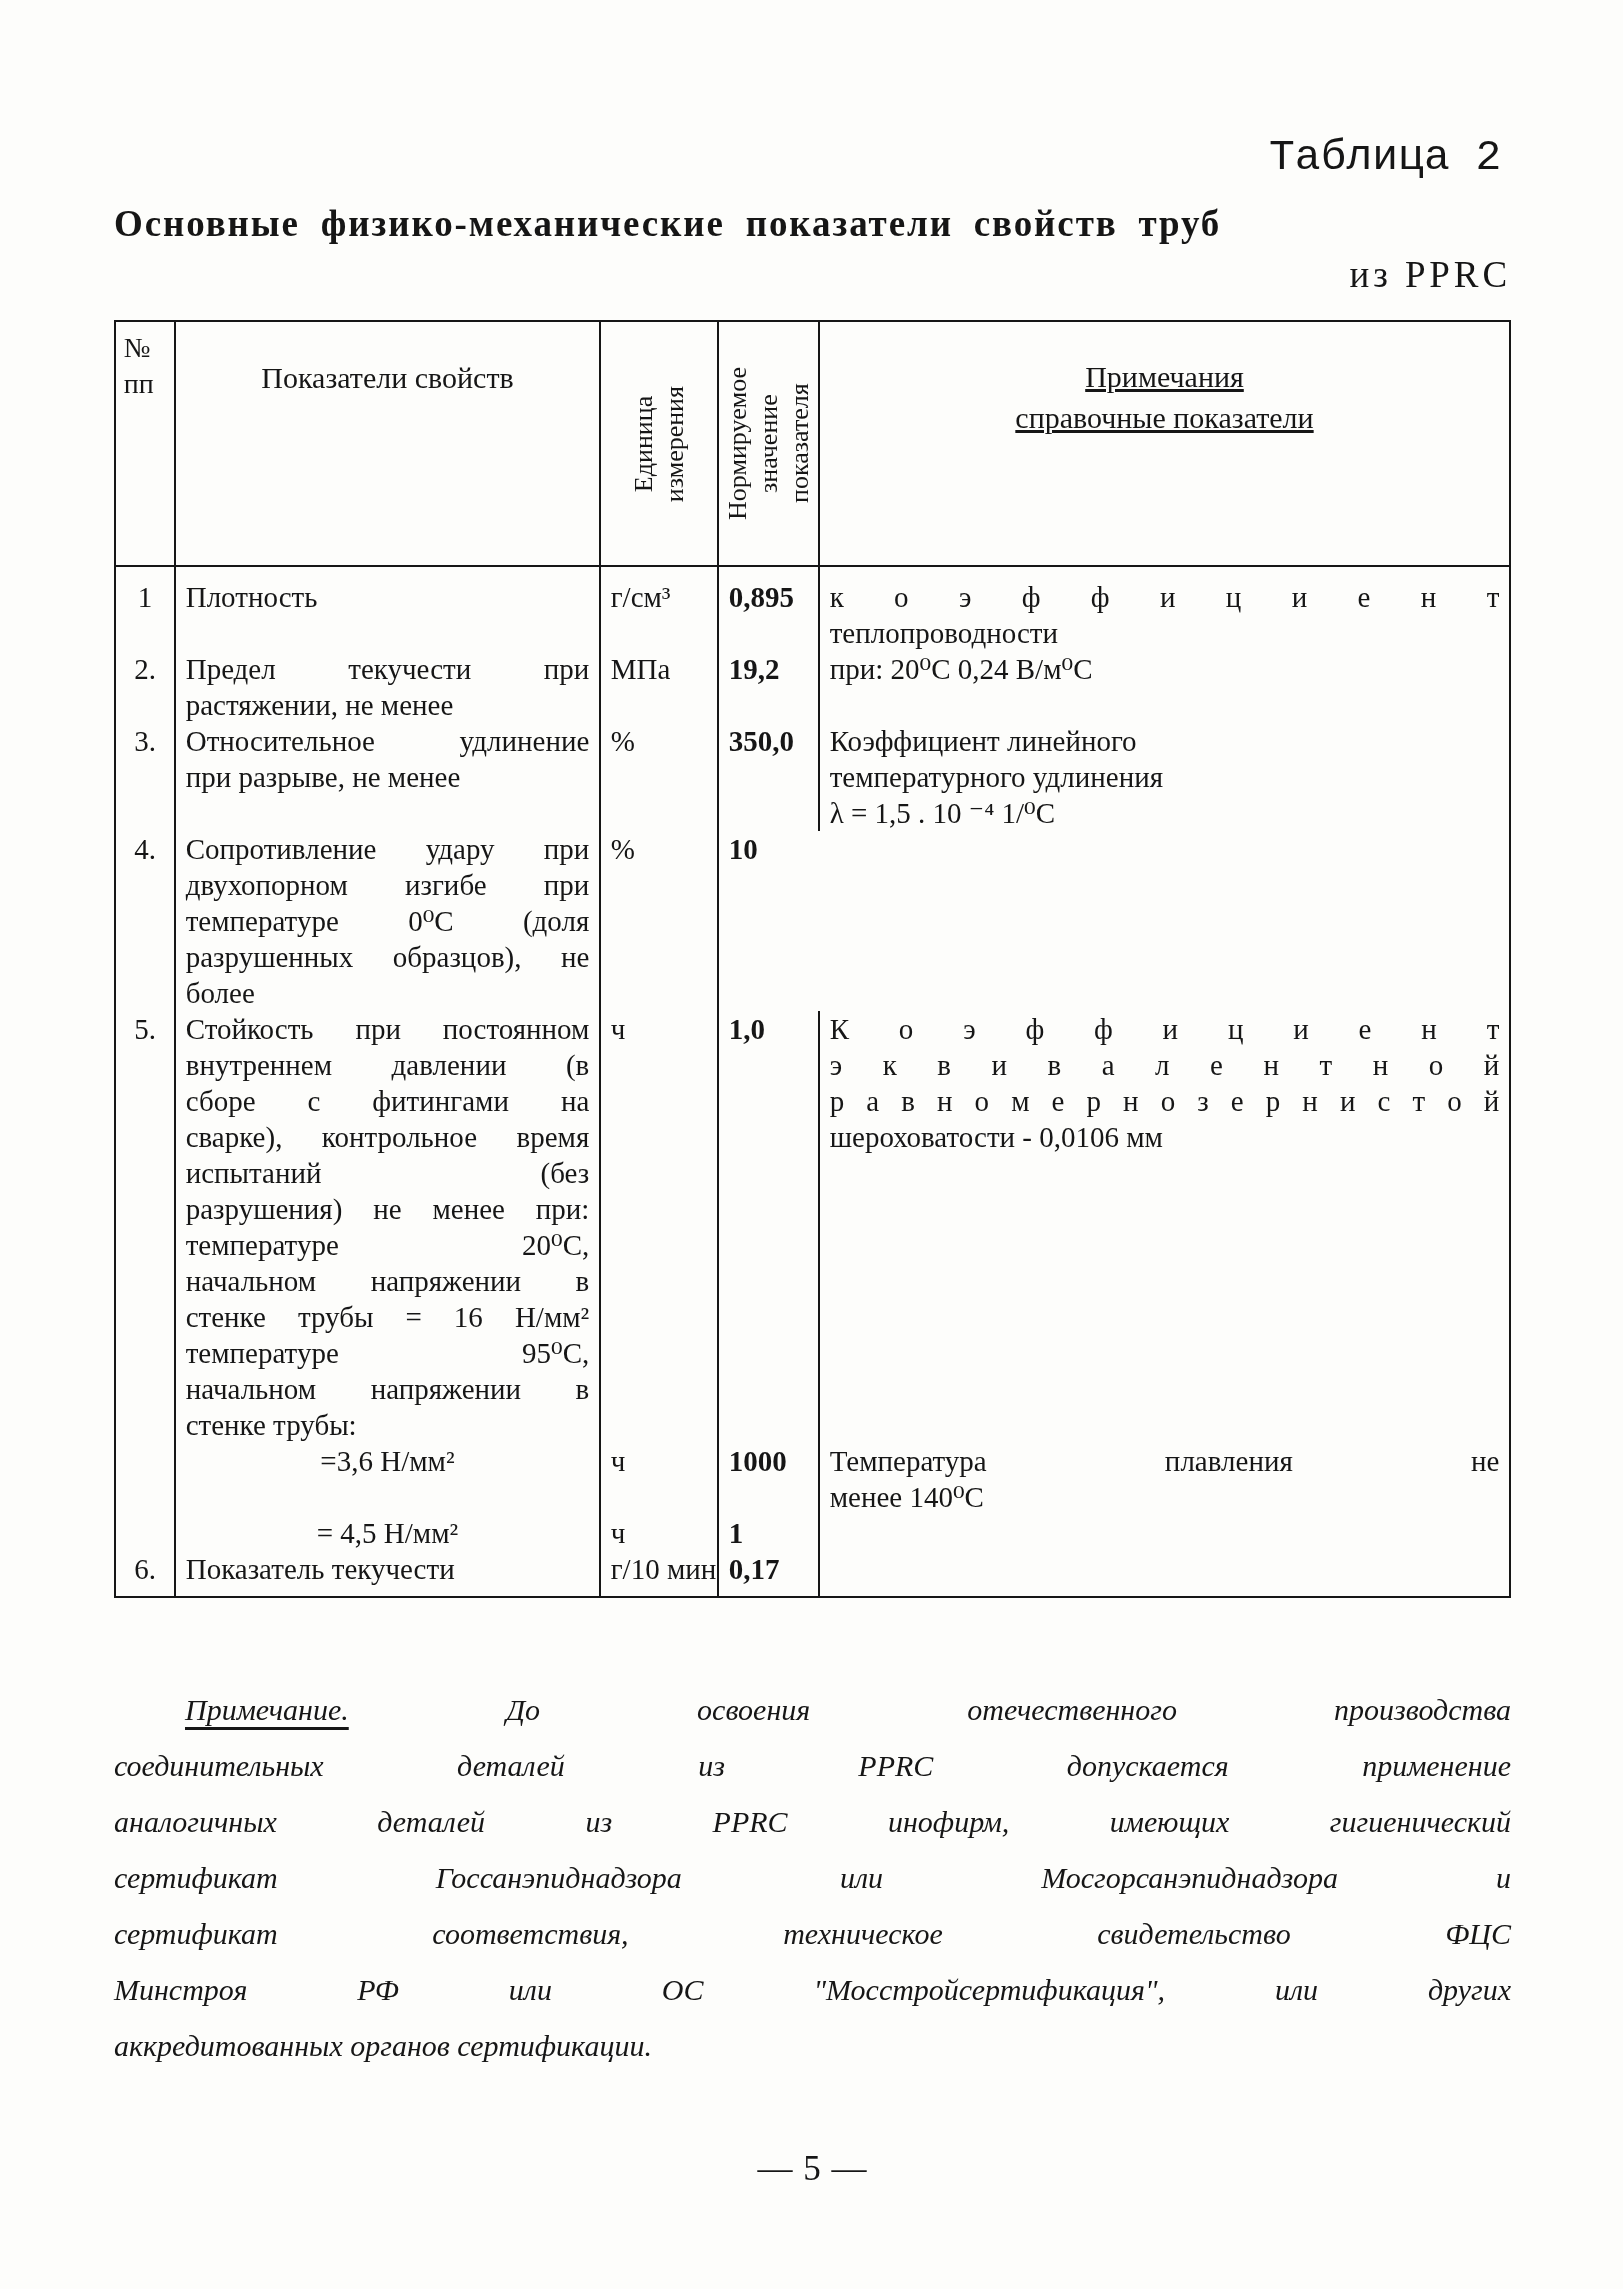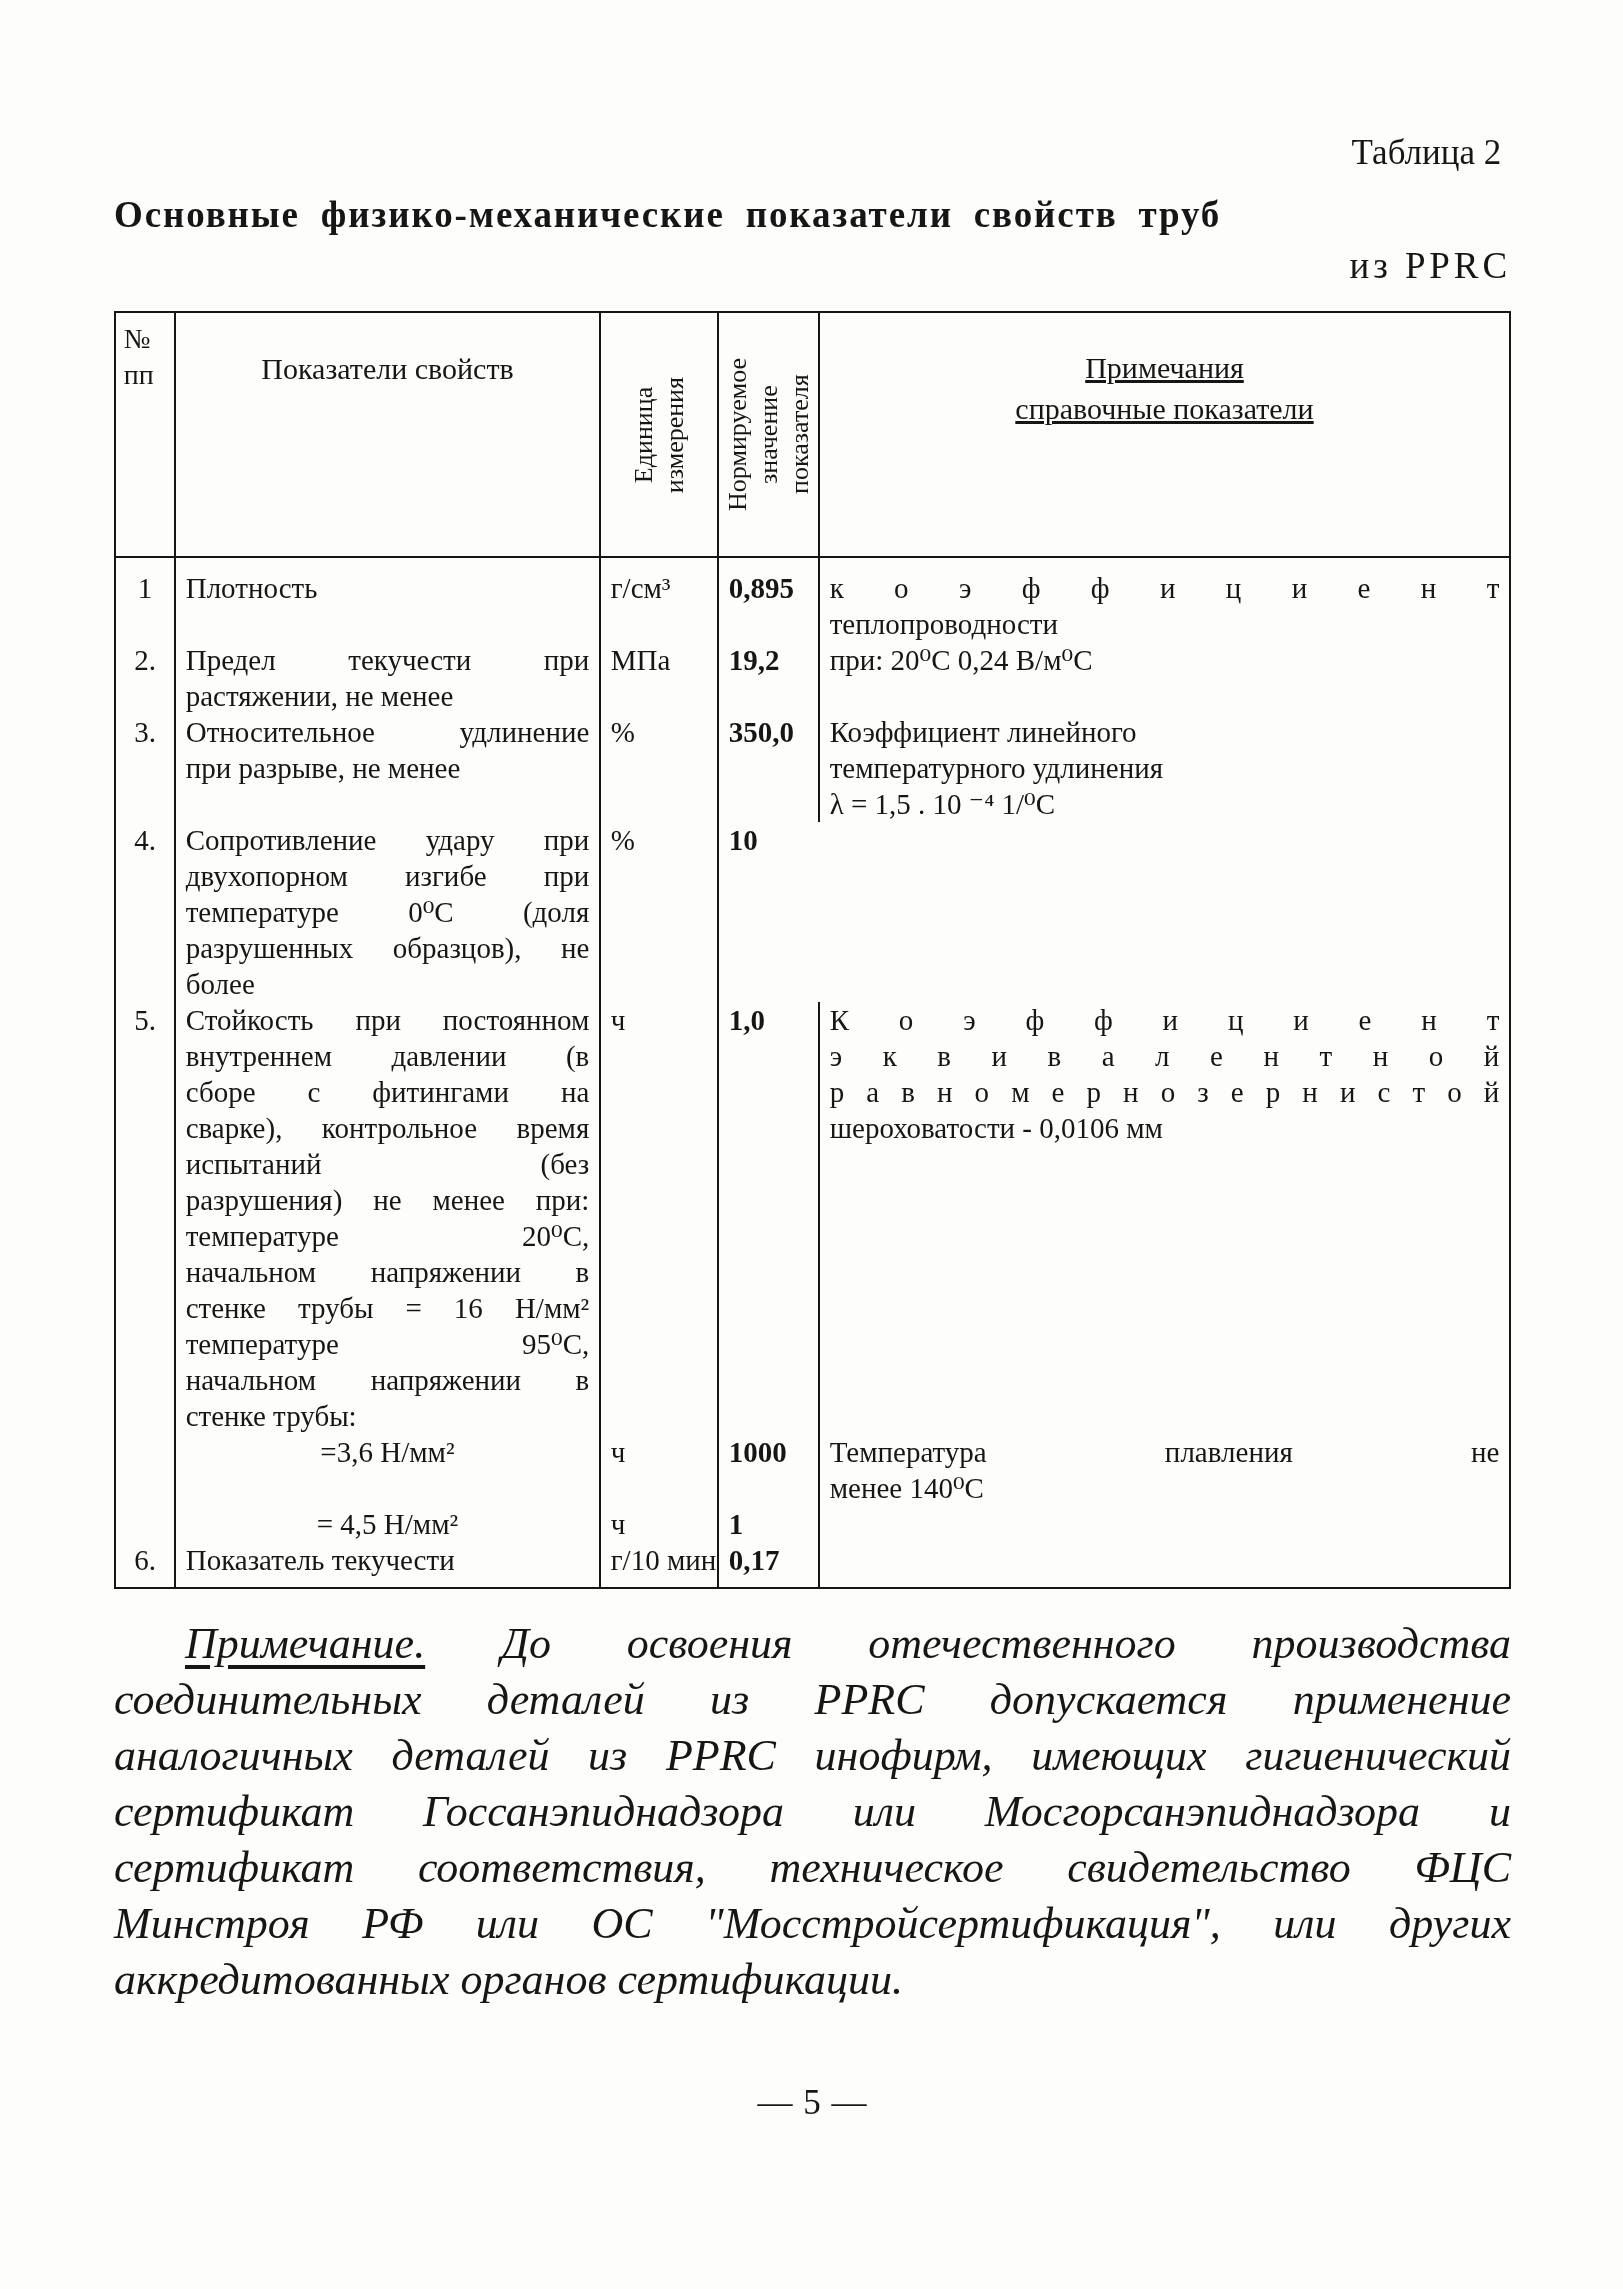--- a/index.html
+++ b/index.html
@@ -12,22 +12,23 @@
     background:var(--paper);
     color:var(--ink);
     font-family:"Liberation Serif","DejaVu Serif",serif;
     overflow:hidden;
     position:relative;
   }
   .sheet{padding:133px 112px 0 114px;}
 
   .caption{
     text-align:right;
-    font-size:35px;
+    font-size:43px;
     padding-right:9.7px;
+    font-family:Liberation Mono, monospace;
   }
   .doc-title{
     margin-top:15.4px;
     font-weight:bold;
     font-size:37px;
     letter-spacing:1.9px;
     word-spacing:9.7px;
     line-height:1.45;
   }
   .doc-title-2{
@@ -100,23 +101,23 @@
   .cell-num{text-align:center;padding:0 1.9px;}
   .cell-unit{white-space:nowrap;padding:0 3.9px;}
   .cell-val{white-space:nowrap;padding:0 5.8px;font-weight:bold;}
   .cell-note{padding-right:13.5px;}
 
   .line{text-align:left;}
   .line.j{text-align:justify;text-align-last:justify;}
   .line.center{text-align:center;}
 
   .footnote{
-    margin-top:27px;
+    margin-top:84px;
     font-style:italic;
-    font-size:44px;
+    font-size:30px;
     line-height:56px;
   }
   .f-line{text-align:justify;text-align-last:justify;}
   .f-line.first{text-indent:71px;}
   .f-line.last{text-align-last:left;}
   .f-label{text-decoration:underline;text-underline-offset:6.8px;}
 
   .pageno{
     margin-top:75px;
     text-align:center;

